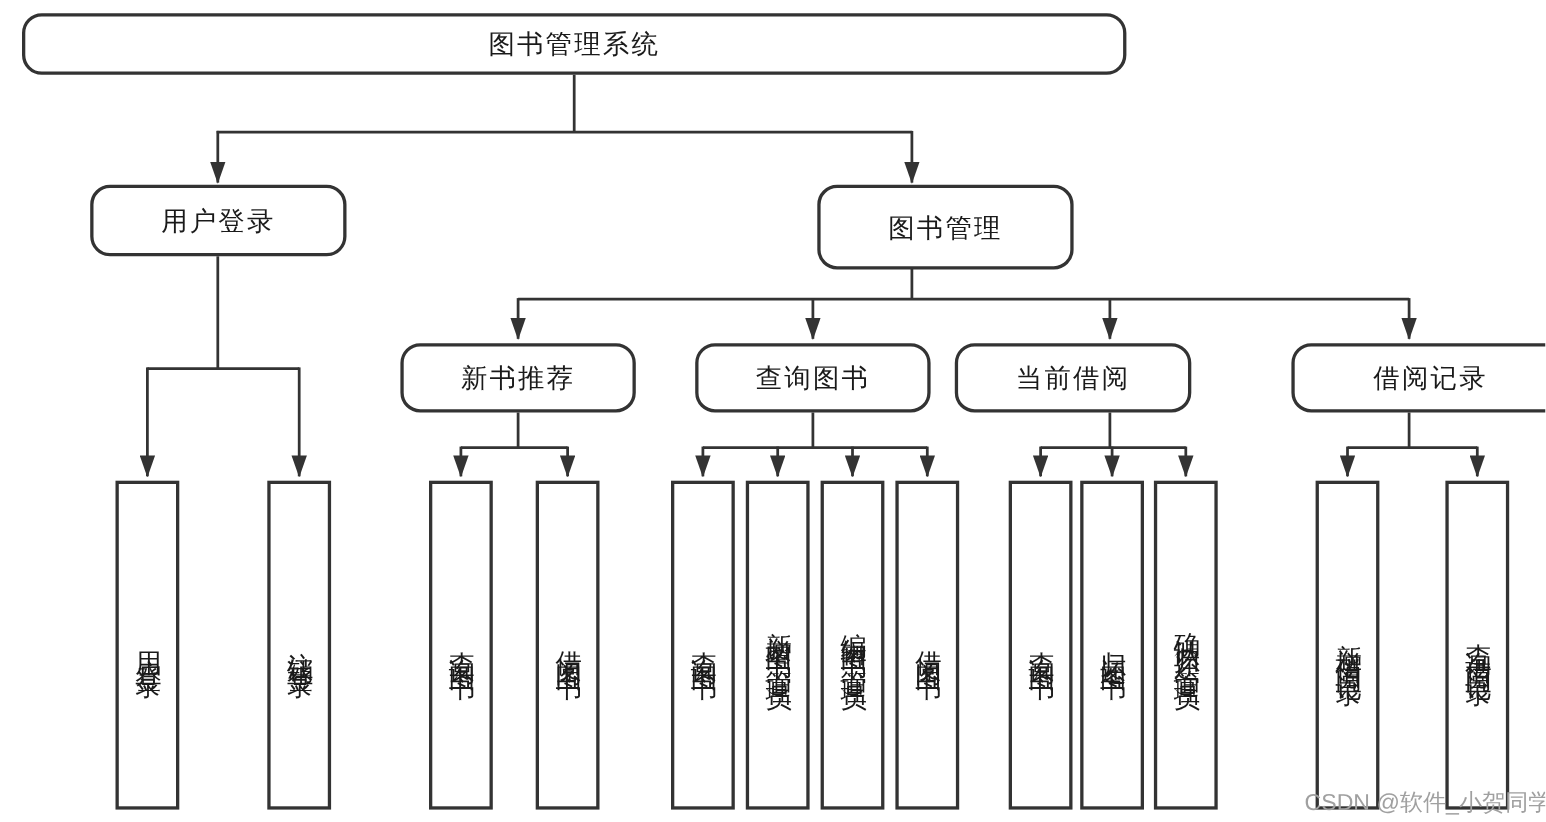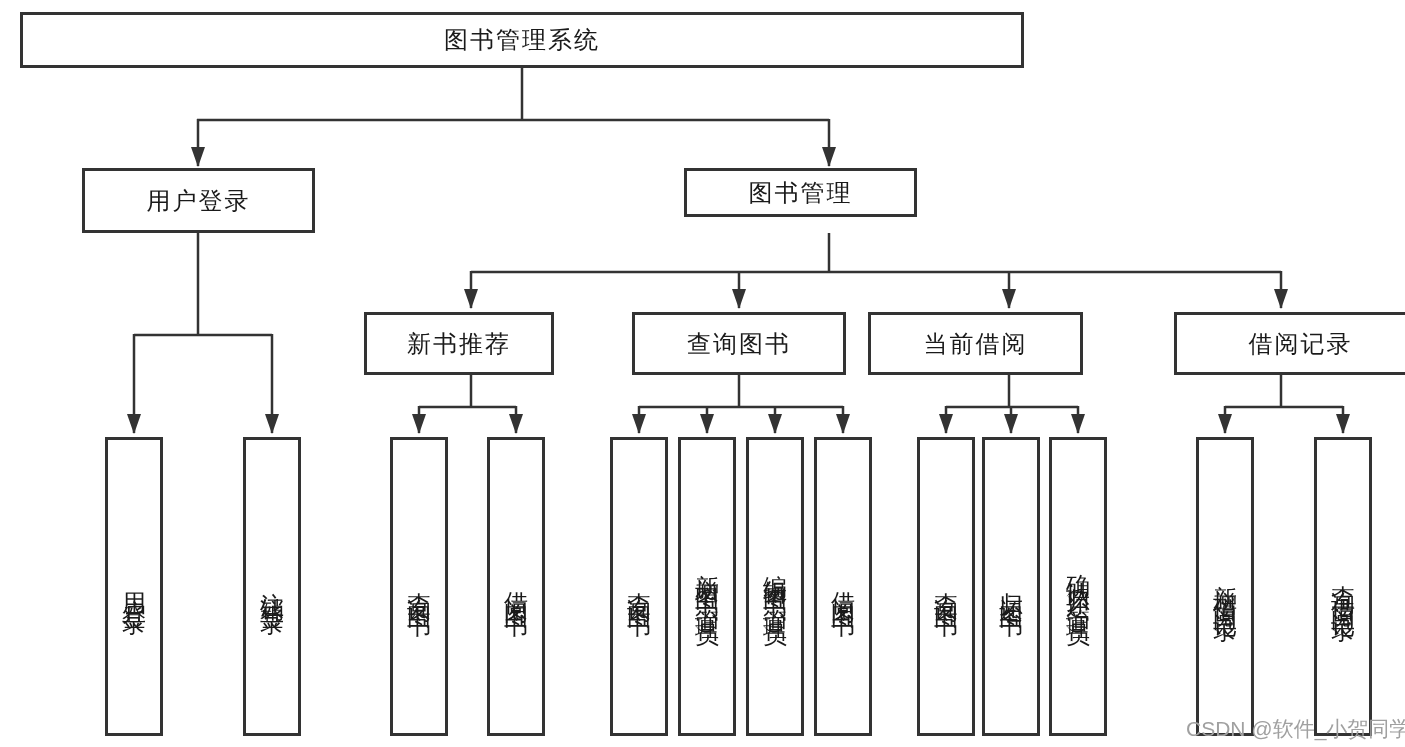--- a/index.html
+++ b/index.html
@@ -36,20 +36,21 @@
     display: flex;
     align-items: center;
     justify-content: center;
     color: #1a1a1a;
     z-index: 2;
   }
   .hnode {
     font-size: 24px;
     letter-spacing: 2px;
     white-space: nowrap;
+    border-radius: 18px;
   }
   .vnode span {
     writing-mode: vertical-rl;
     text-orientation: mixed;
     font-size: 24px;
     line-height: 1;
     letter-spacing: 7px;
     color: #1a1a1a;
   }
   .watermark {
@@ -125,23 +126,23 @@
       <path d="M1281 375 V407"></path>
       <path d="M1225 407 H1343"></path>
       <path d="M1225 406 V433" marker-end="url(#arrow)"></path>
       <path d="M1343 406 V433" marker-end="url(#arrow)"></path>
     </g>
   </svg>
 
   <div class="node hnode" style="left:20px; top:12px; width:1004px; height:56px;">图书管理系统</div>
 
   <div class="node hnode" style="left:82px; top:168px; width:233px; height:65px;">用户登录</div>
-  <div class="node hnode" style="left:684px; top:168px; width:233px; height:49px;">图书管理</div>
+  <div class="node hnode" style="left:743px; top:168px; width:233px; height:77px;">图书管理</div>
 
-  <div class="node hnode" style="left:364px; top:312px; width:190px; height:63px;">新书推荐</div>
+  <div class="node hnode" style="left:364px; top:312px; width:214px; height:63px;">新书推荐</div>
   <div class="node hnode" style="left:632px; top:312px; width:214px; height:63px;">查询图书</div>
   <div class="node hnode" style="left:868px; top:312px; width:215px; height:63px;">当前借阅</div>
   <div class="node hnode" style="left:1174px; top:312px; width:253px; height:63px;">借阅记录</div>
 
   <div class="node vnode" style="left:105px; top:437px; width:58px; height:299px;">
     <span>用户登录</span>
   </div>
   <div class="node vnode" style="left:243px; top:437px; width:58px; height:299px;">
     <span>注销登录</span>
   </div>

